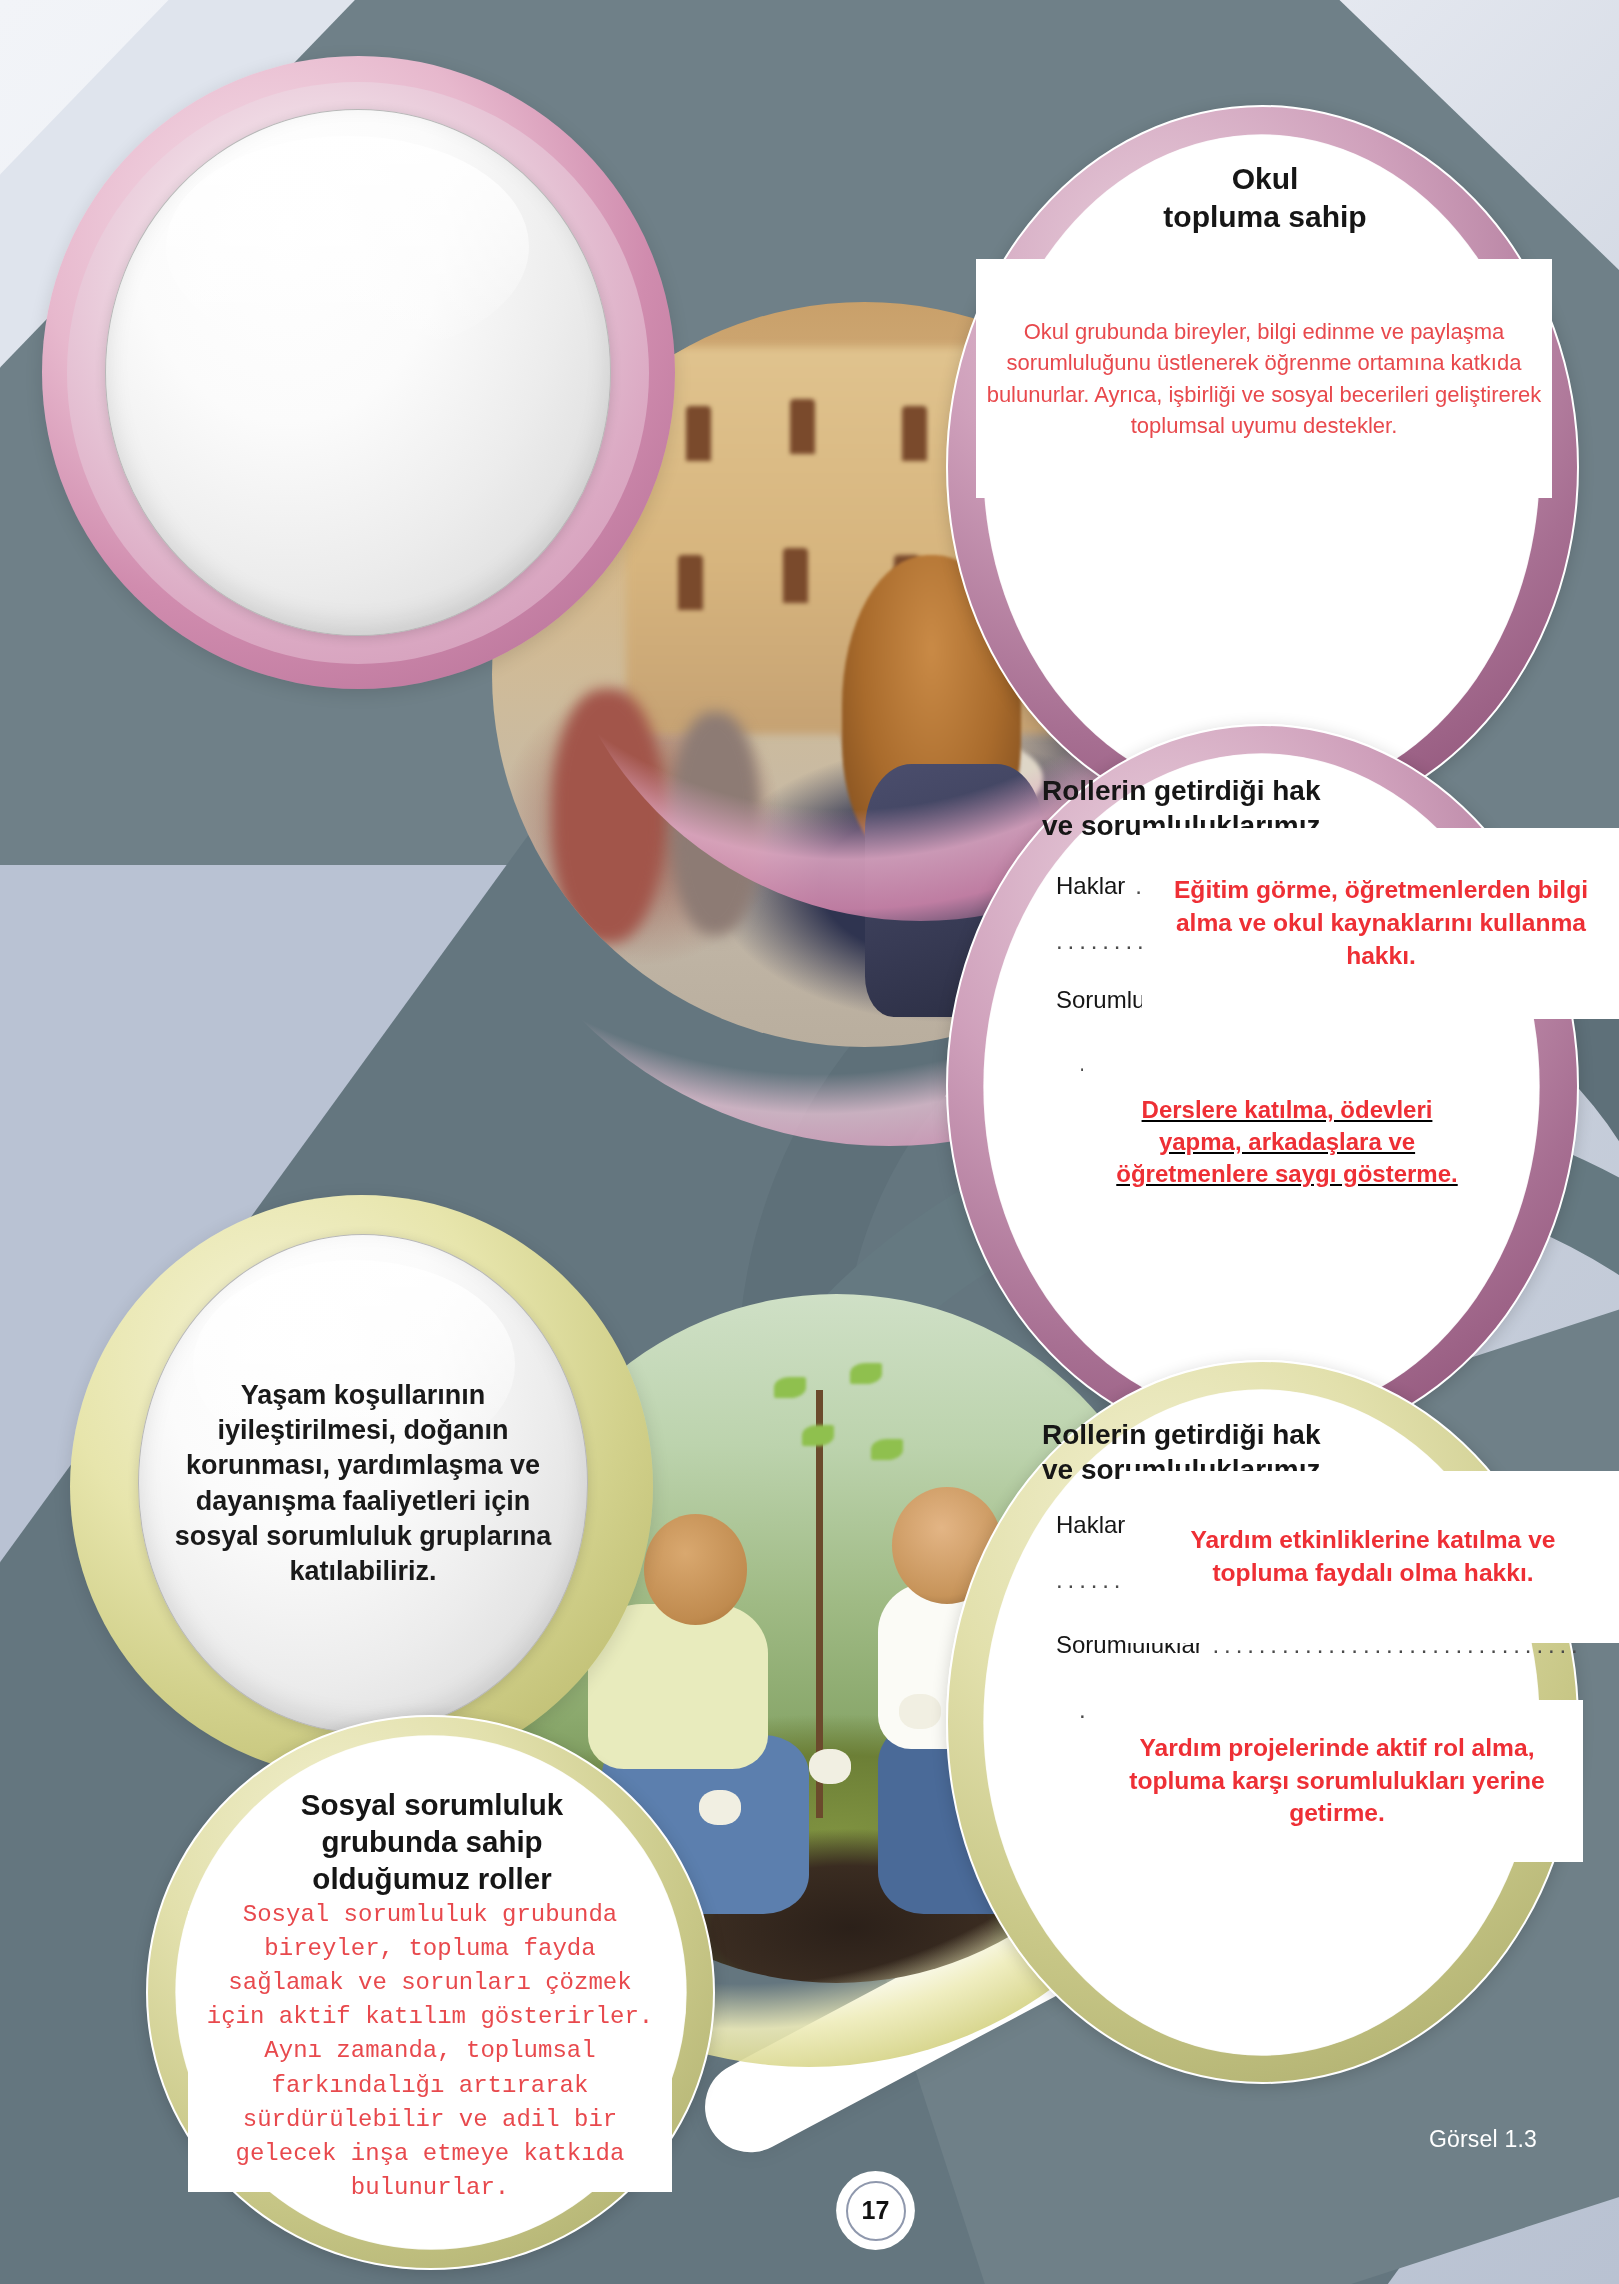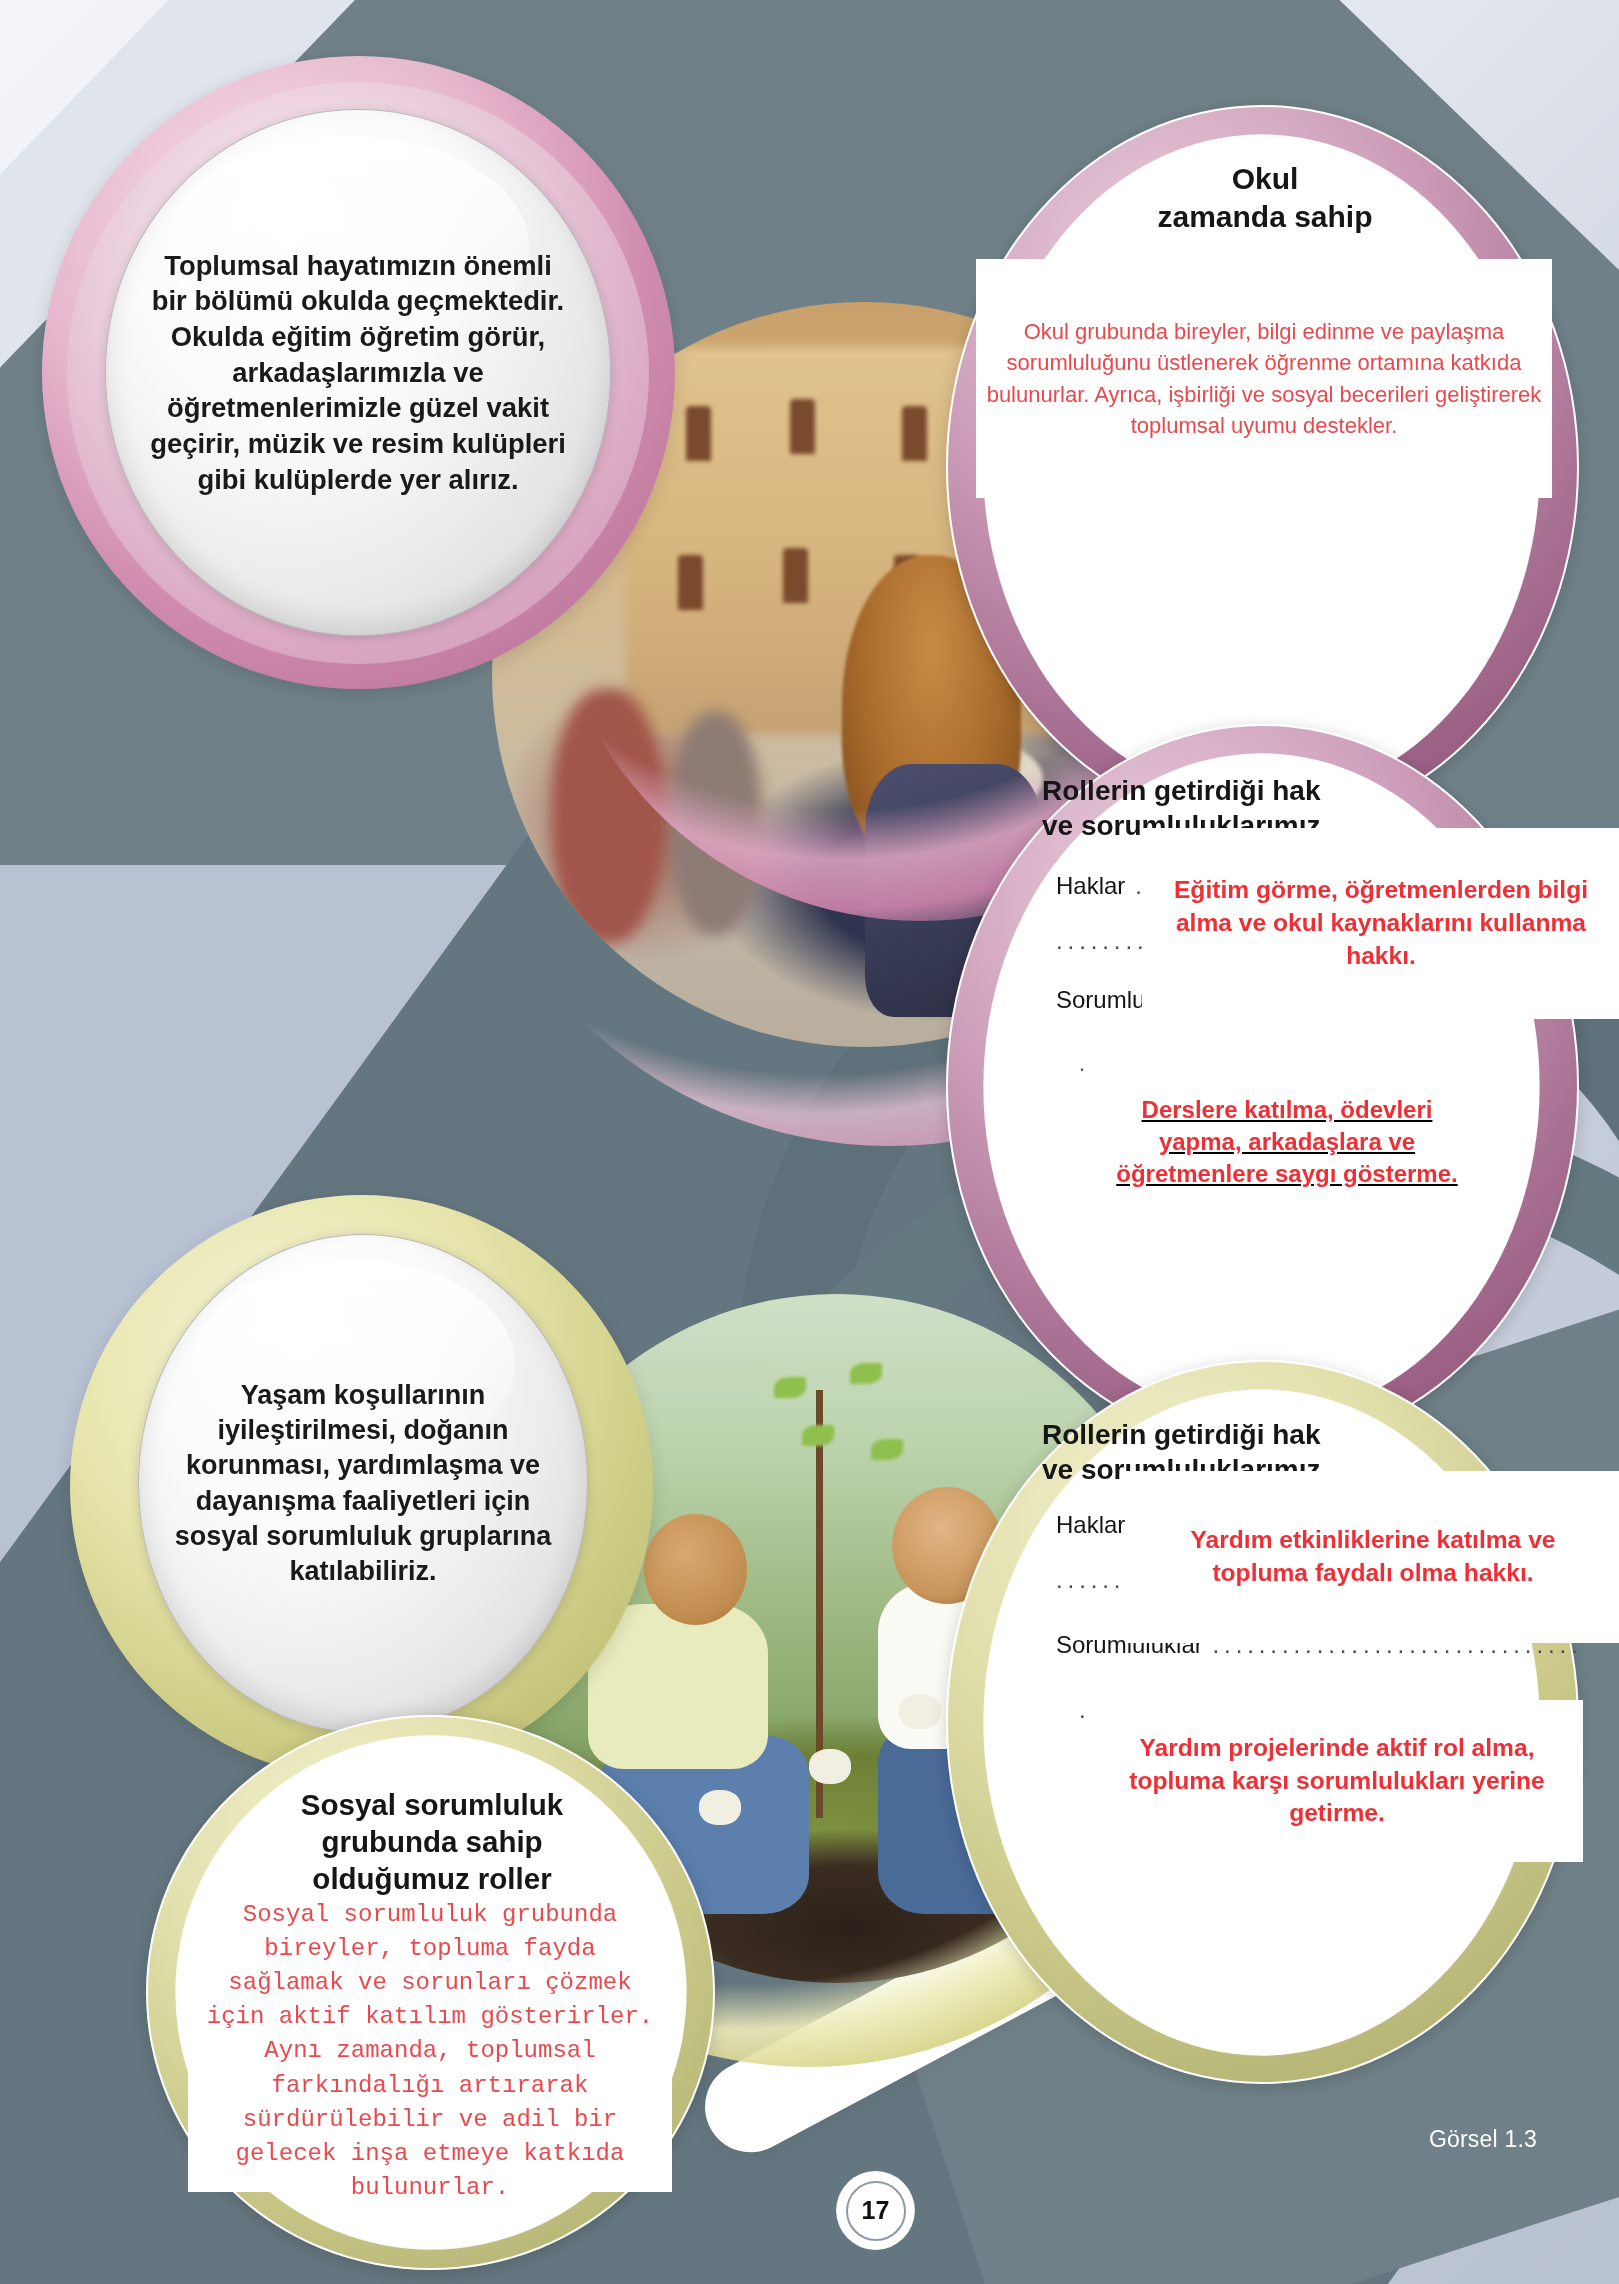--- a/index.html
+++ b/index.html
@@ -394,28 +394,27 @@
 
   <div class="ring" style="left:394px; top:1237px; width:830px; height:830px;
        background: radial-gradient(circle at 42% 30%, rgba(255,255,255,0) 0%, rgba(255,255,255,0) 66%, rgba(238,236,186,.9) 72%, rgba(212,210,132,.92) 79%, rgba(255,255,255,.0) 86%);"></div>
 
   <div class="ring" style="left:70px; top:1195px; width:583px; height:583px;
        background: radial-gradient(circle at 36% 28%, #f6f4d7 0%, #e7e5ac 38%, #d2d18c 62%, #c3c278 80%, #dbdaae 100%);
        box-shadow: 0 4.2px 18.3px rgba(0,0,0,.12);"></div>
 
   <div class="bubble-white" style="left:105px; top:109px; width:506px; height:527px;">
     <div class="bubble-gloss"></div>
-    <div class="bubble-text" style="font-size:27.4px; width:422px;">Toplumsal hayatımızın önemli bir bölümü okulda geçmektedir. Okulda eğitim öğretim görür, arkadaşlarımızla ve öğretmenlerimizle güzel vakit geçirir, müzik ve resim kulüpleri gibi kulüplerde yer alırız.</div>
   </div>
 
   <div class="ring-mauve" style="left:946px; top:105px; width:633px; height:724px;"></div>
   <div class="oval-white" style="left:984px; top:135px; width:555px; height:665px;"></div>
 
   <div class="title-black" style="left:998px; top:160px; width:534px; font-size:30px; white-space:pre-line;">Okul
-zamanda sahip</div>
+topluma sahip</div>
 
   <div class="red-panel" style="left:976px; top:259px; width:576px; height:239px;">
     <div class="red-text-light" style="font-size:22px; width:562px;">Okul grubunda bireyler, bilgi edinme ve paylaşma sorumluluğunu üstlenerek öğrenme ortamına katkıda bulunurlar. Ayrıca, işbirliği ve sosyal becerileri geliştirerek toplumsal uyumu destekler.</div>
   </div>
 
   <div class="ring-mauve" style="left:946px; top:724px; width:633px; height:724px;"></div>
   <div class="oval-white" style="left:984px; top:754px; width:555px; height:665px;"></div>
 
   <div class="title-black" style="left:998px; top:773px; width:534px; font-size:28px; white-space:pre-line; text-align:left; padding-left:44px;">Rollerin getirdiği hak
 ve sorumluluklarımız</div>

